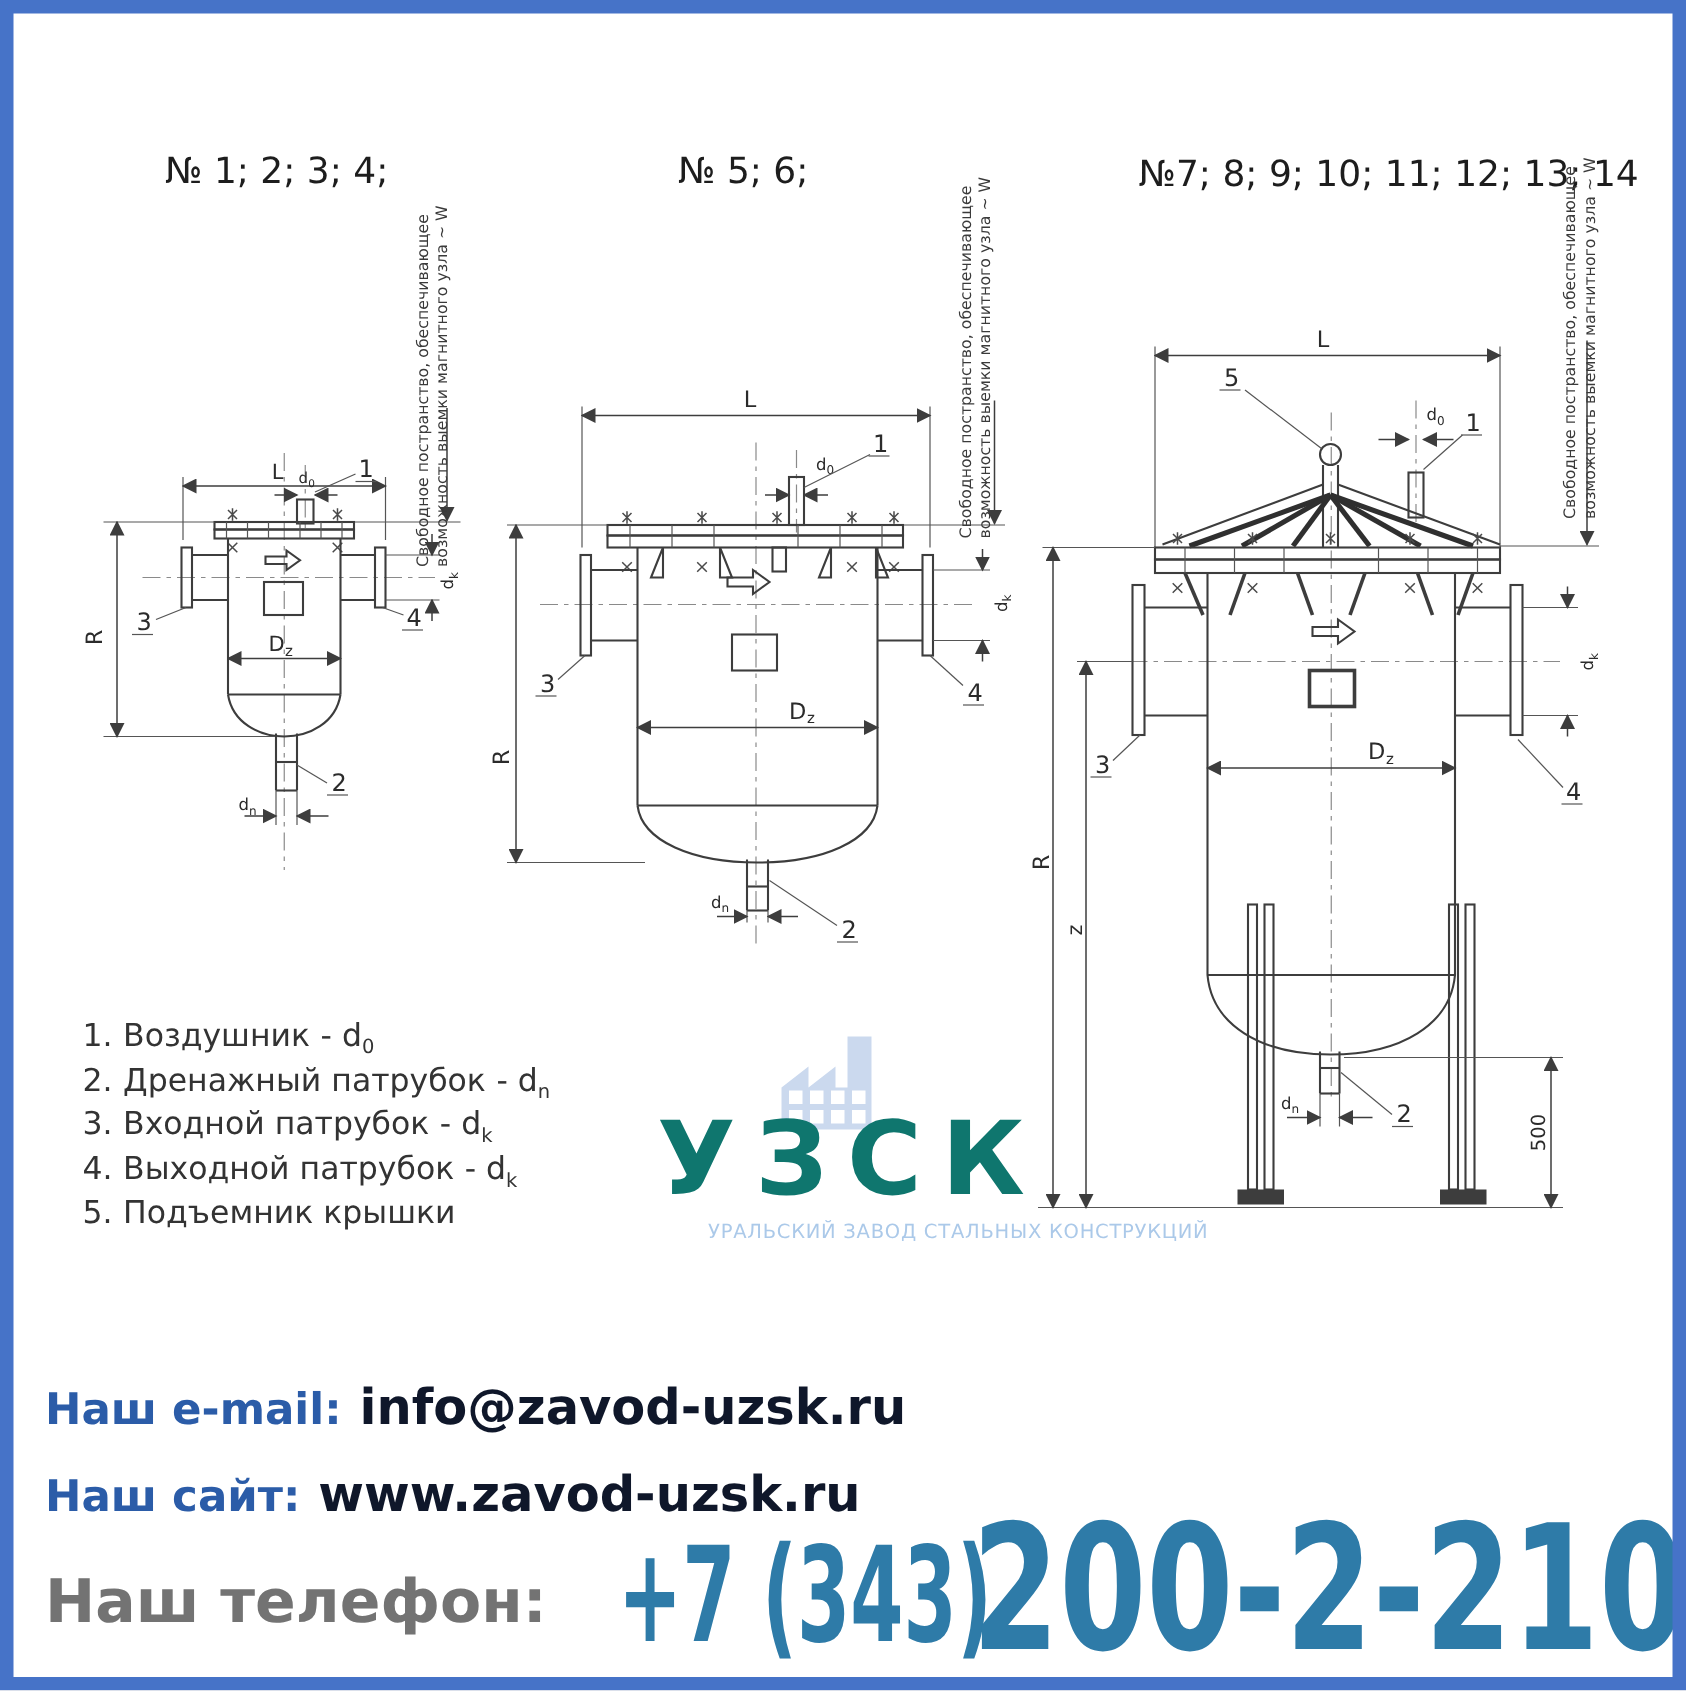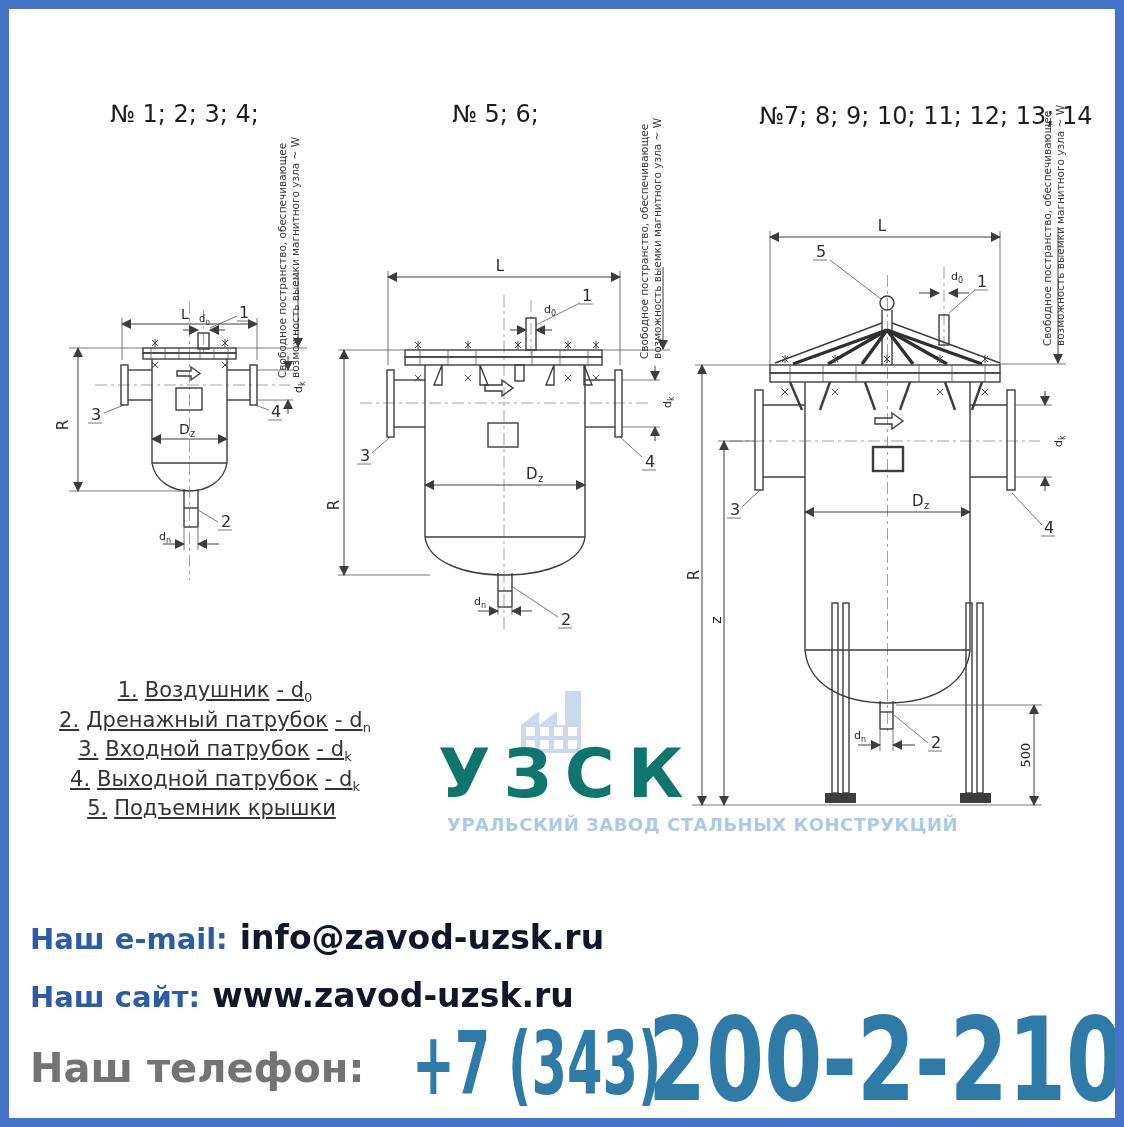--- a/index.html
+++ b/index.html
@@ -16,26 +16,26 @@
   .s{stroke:#3d3d3d;stroke-width:1.4;fill:none;}
   .s2{stroke:#3d3d3d;stroke-width:2.4;fill:none;}
   .s3{stroke:#2f2f2f;stroke-width:3.4;fill:none;}
   .thin{stroke:#555;stroke-width:0.8;fill:none;}
   .dim{stroke:#3d3d3d;stroke-width:1;fill:none;}
   .cl{stroke:#8a8a8a;stroke-width:0.8;fill:none;stroke-dasharray:12 4 3 4;}
   .dr text{fill:#2b2b2b;}
   .t16{font-size:16px;} .t15{font-size:15px;} .t14{font-size:14px;} .t13{font-size:13px;}
   .t11{font-size:11px;} .t10{font-size:10px;} .t8{font-size:8px;} .t7{font-size:7px;}
   .legend{position:absolute;left:55px;top:678px;width:320px;font-size:21px;color:#333;z-index:5;}
-  .legend-row{display:flex;justify-content:center;align-items:baseline;height:29.5px;text-decoration:underline;}
+  .legend-row{display:flex;justify-content:flex-start;align-items:baseline;height:29.5px;}
   .legend-left span{margin-right:7px;}
   .legend-dim sub{font-size:13px;}
   .wm-abbr{position:absolute;left:438px;top:740px;font-size:68px;font-weight:bold;
            color:#0f766e;letter-spacing:13px;z-index:1;line-height:1;}
-  .wm-sub{position:absolute;left:447px;top:814px;font-size:18px;font-weight:bold;
+  .wm-sub{position:absolute;left:472px;top:814px;font-size:13px;font-weight:normal;
           color:#abc9e9;letter-spacing:0.5px;z-index:1;white-space:nowrap;}
   .wm-icon{position:absolute;left:513px;top:683px;z-index:1;}
   .c-line{position:absolute;left:30px;white-space:nowrap;z-index:6;}
   .c-label{font-weight:bold;color:#2b5ca8;font-size:29px;margin-top:33px;}
   .c-value{font-weight:bold;color:#0f172a;font-size:33px;margin-left:12px;}
   .p-label{position:absolute;left:30px;top:1048px;font-weight:bold;color:#737373;
            font-size:40px;white-space:nowrap;z-index:6;line-height:1;}
   .p-area{position:absolute;left:412px;top:1020px;font-weight:bold;color:#2e7ba8;
           font-size:88px;white-space:nowrap;z-index:6;line-height:1;
           transform:scaleX(0.58);transform-origin:left top;}

